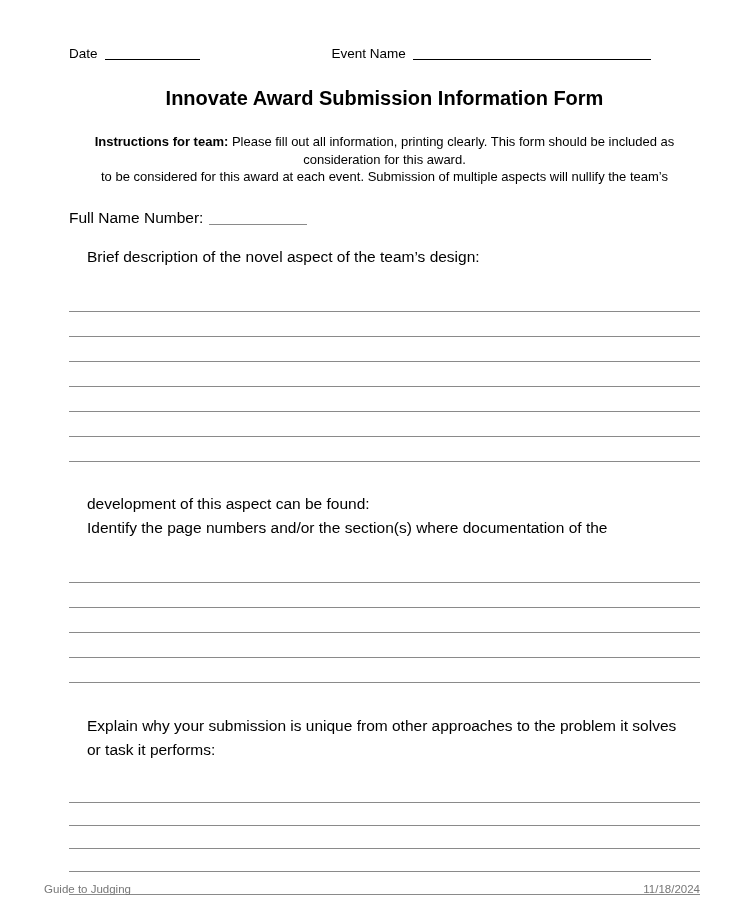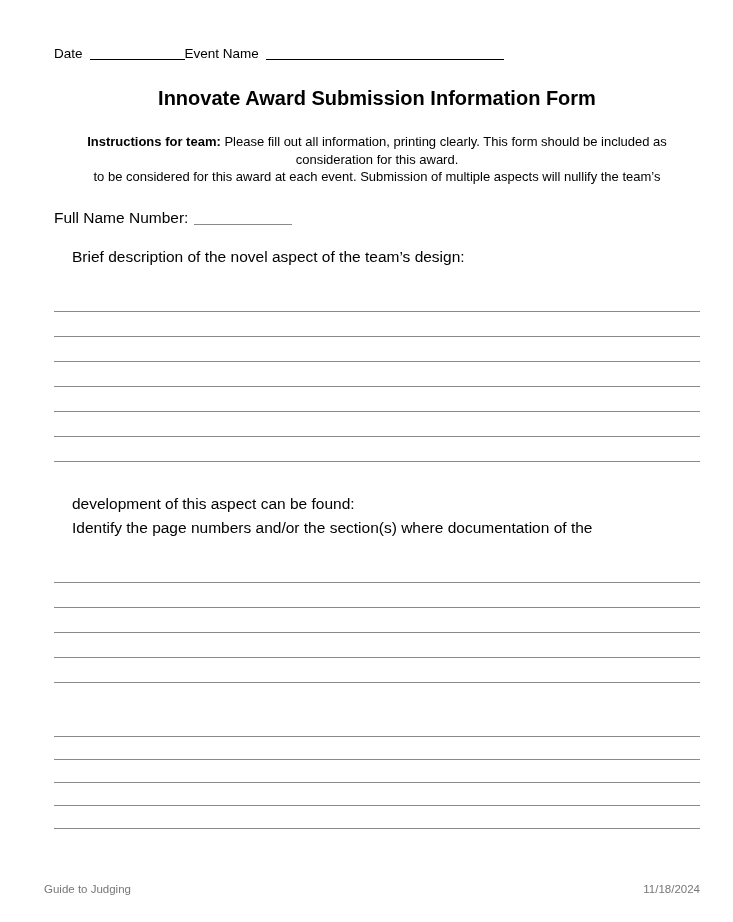--- a/index.html
+++ b/index.html
@@ -5,39 +5,39 @@
   html, body { margin: 0; padding: 0; overflow: hidden; }
   body {
     width: 733px; height: 922px;
     background: #ffffff;
     font-family: "Liberation Sans", "DejaVu Sans", sans-serif;
     color: #000000;
     position: relative;
   }
   .page {
     position: absolute; inset: 0;
-    padding: 44px 33px 0 54px;
+    padding: 44px 33px 0 69px;
     box-sizing: border-box;
   }
 
   
   .header-row {
     display: flex;
     align-items: baseline;
     font-size: 13.5px;
     line-height: 16px;
   }
   .blank {
     display: inline-block;
     border-bottom: 1.5px solid #000000;
     height: 13px;
     transform: translateY(2px);
   }
   .blank-date  { width: 95px;  margin-left: 7px; }
-  .event-group { }
+  .event-group { margin-left: 132px; }
   .blank-event { width: 238px; margin-left: 7px; }
 
   
   .title {
     margin: 27px 0 0 0;
     text-align: center;
     font-size: 20px;
     font-weight: bold;
     line-height: 18px;
   }
@@ -136,20 +136,24 @@
     <div class="lines">
         <div class="rule-line"></div>
         <div class="rule-line"></div>
         <div class="rule-line"></div>
         <div class="rule-line"></div>
         <div class="rule-line"></div>
       </div>
   </div>
 
   <div class="section section-3">
+    <p class="prompt">
+        <span class="prompt-line">Explain why your submission is unique from other approaches to the problem it solves</span>
+        <span class="prompt-line">or task it performs:</span>
+      </p>
     <div class="lines">
         <div class="rule-line"></div>
         <div class="rule-line"></div>
         <div class="rule-line"></div>
         <div class="rule-line"></div>
         <div class="rule-line"></div>
       </div>
   </div>
 
   <div class="footer">

